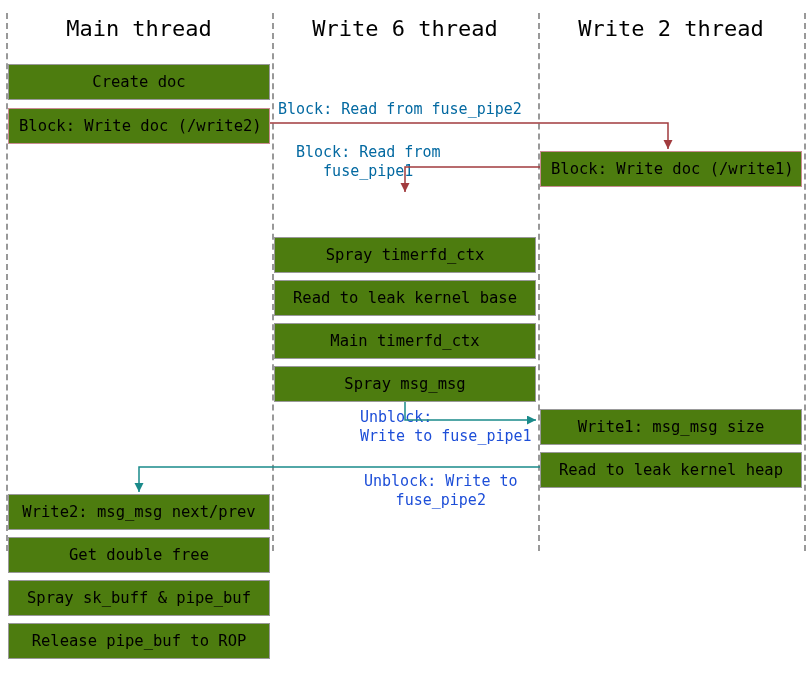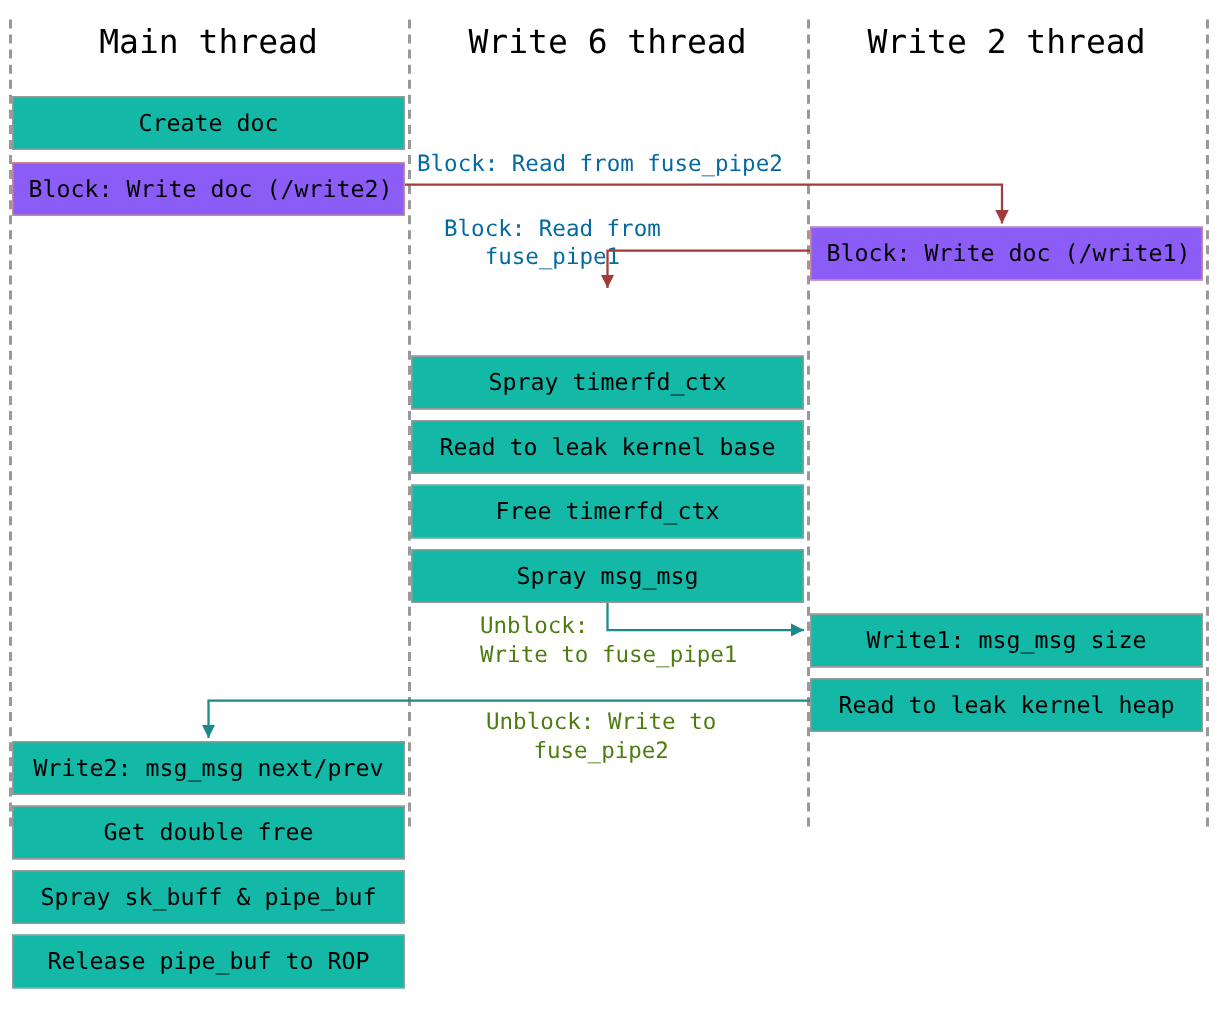--- a/index.html
+++ b/index.html
@@ -1,24 +1,24 @@
 <!DOCTYPE html>
 <html><head>
   <meta charset="utf-8">
   <style>
     * { box-sizing: border-box; margin: 0; padding: 0; }
     body { font-family: ui-monospace, Menlo, Monaco, Consolas, monospace; background: #fff; width: 811px; height: 676px; position: relative; }
     .canvas { position: absolute; top: 0; left: 0; width: 811px; height: 564px; }
     .col-line { position: absolute; top: 13px; bottom: 13px; border-left: 2px dashed #999; }
     .col-head { position: absolute; top: 16px; font-size: 22px; text-align: center; }
-    .block { position: absolute; border: 1px solid #999; background: #14b8a6; padding: 8px 10px; font-size: 15.5px; text-align: center; white-space: nowrap; }
-    .block.red { background: #8b5cf6; border-color: #c98b91; }
+    .block { position: absolute; border: 1px solid #999; background: #4d7c0f; padding: 8px 10px; font-size: 15.5px; text-align: center; white-space: nowrap; }
+    .block.red { background: #4d7c0f; border-color: #c98b91; }
     .arrow-label { position: absolute; font-size: 15px; line-height: 1.25; text-align: center; white-space: nowrap; }
     .arrow-label.red { color: #0369a1; }
-    .arrow-label.teal { color: #4d7c0f; }
+    .arrow-label.teal { color: #1d4ed8; margin-left: 40px; }
     svg.arrows { position: absolute; top: 0; left: 0; width: 811px; height: 676px; pointer-events: none; }
   </style>
 </head>
 <body>
 
 <div class="canvas">
 
   <div class="col-line" style="left:6px"></div>
   <div class="col-line" style="left:272px"></div>
   <div class="col-line" style="left:538px"></div>
@@ -30,21 +30,21 @@
 
   <div class="block" style="left:8px;  width:262px; top:64px">Create doc</div>
   <div class="block red" style="left:8px;  width:262px; top:108px">Block: Write doc (/write2)</div>
   <div class="block" style="left:8px;  width:262px; top:494px">Write2: msg_msg next/prev</div>
   <div class="block" style="left:8px;  width:262px; top:537px">Get double free</div>
   <div class="block" style="left:8px;  width:262px; top:580px">Spray sk_buff &amp; pipe_buf</div>
   <div class="block" style="left:8px;  width:262px; top:623px">Release pipe_buf to ROP</div>
 
   <div class="block" style="left:274px; width:262px; top:237px">Spray timerfd_ctx</div>
   <div class="block" style="left:274px; width:262px; top:280px">Read to leak kernel base</div>
-  <div class="block" style="left:274px; width:262px; top:323px">Free timerfd_ctx</div>
+  <div class="block" style="left:274px; width:262px; top:323px">Main timerfd_ctx</div>
   <div class="block" style="left:274px; width:262px; top:366px">Spray msg_msg</div>
 
   <div class="block red" style="left:540px; width:262px; top:151px">Block: Write doc (/write1)</div>
   <div class="block" style="left:540px; width:262px; top:409px">Write1: msg_msg size</div>
   <div class="block" style="left:540px; width:262px; top:452px">Read to leak kernel heap</div>
 
   <div class="arrow-label red" style="left:278px; top:100px">Block: Read from fuse_pipe2</div>
   <div class="arrow-label red" style="left:296px; top:143px; text-align:center">
     <span>Block: Read from</span><br>
     <span>fuse_pipe1</span>

